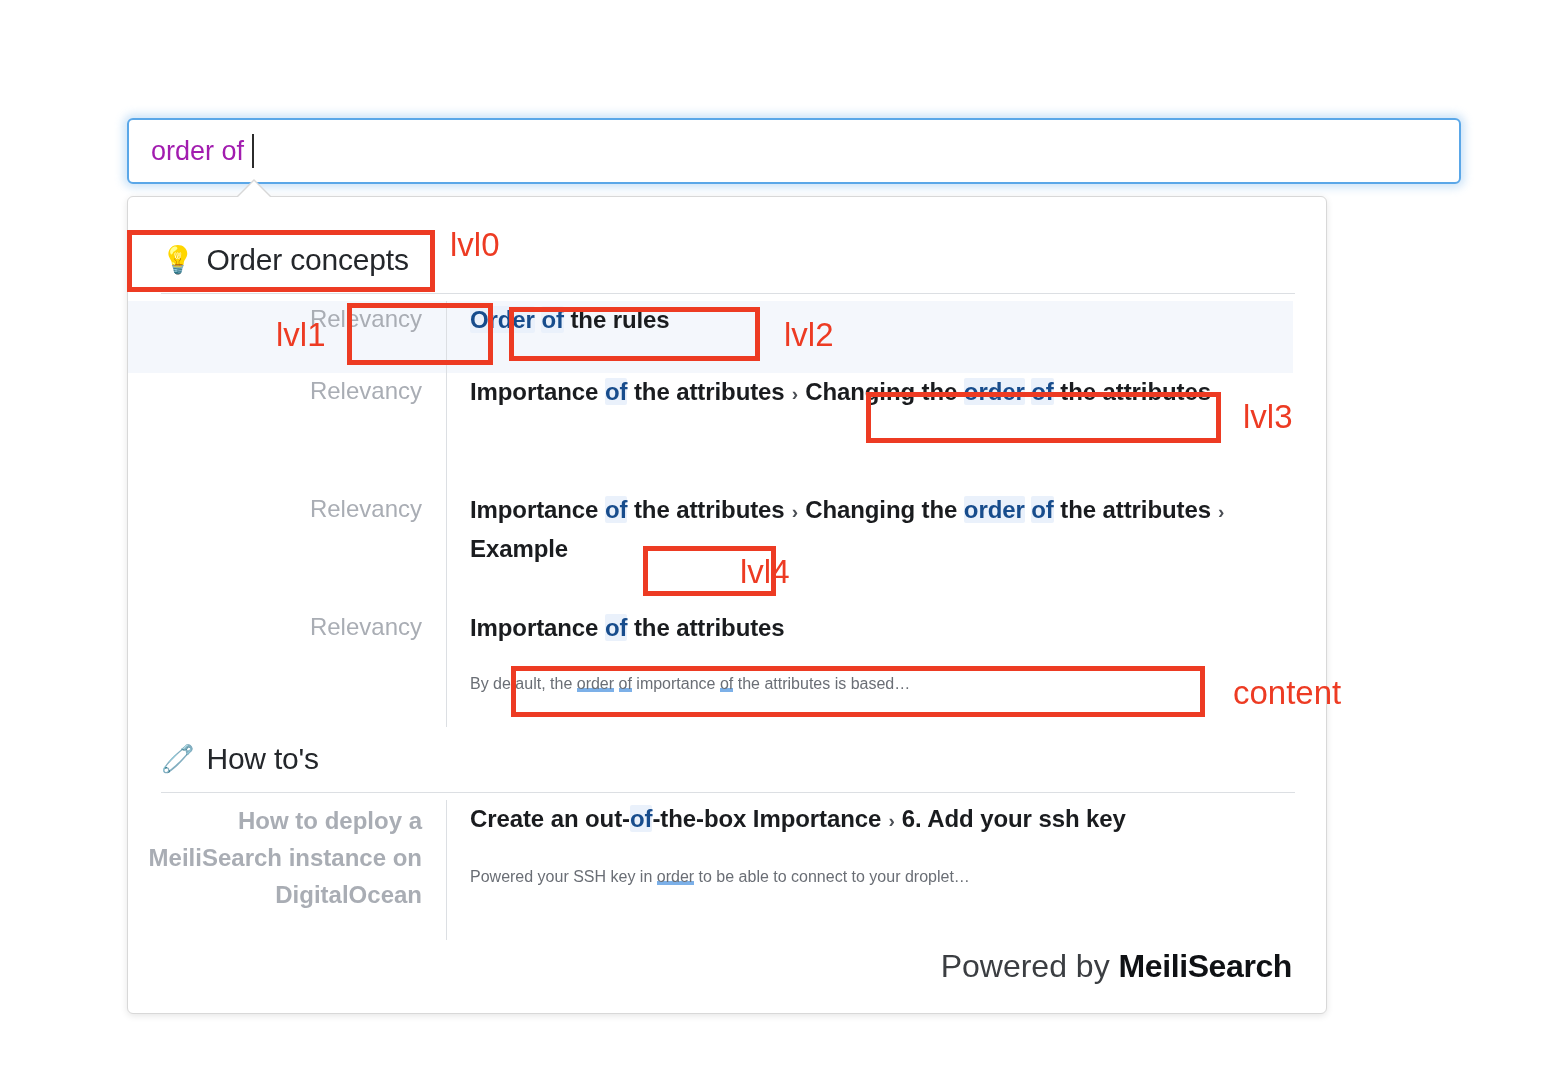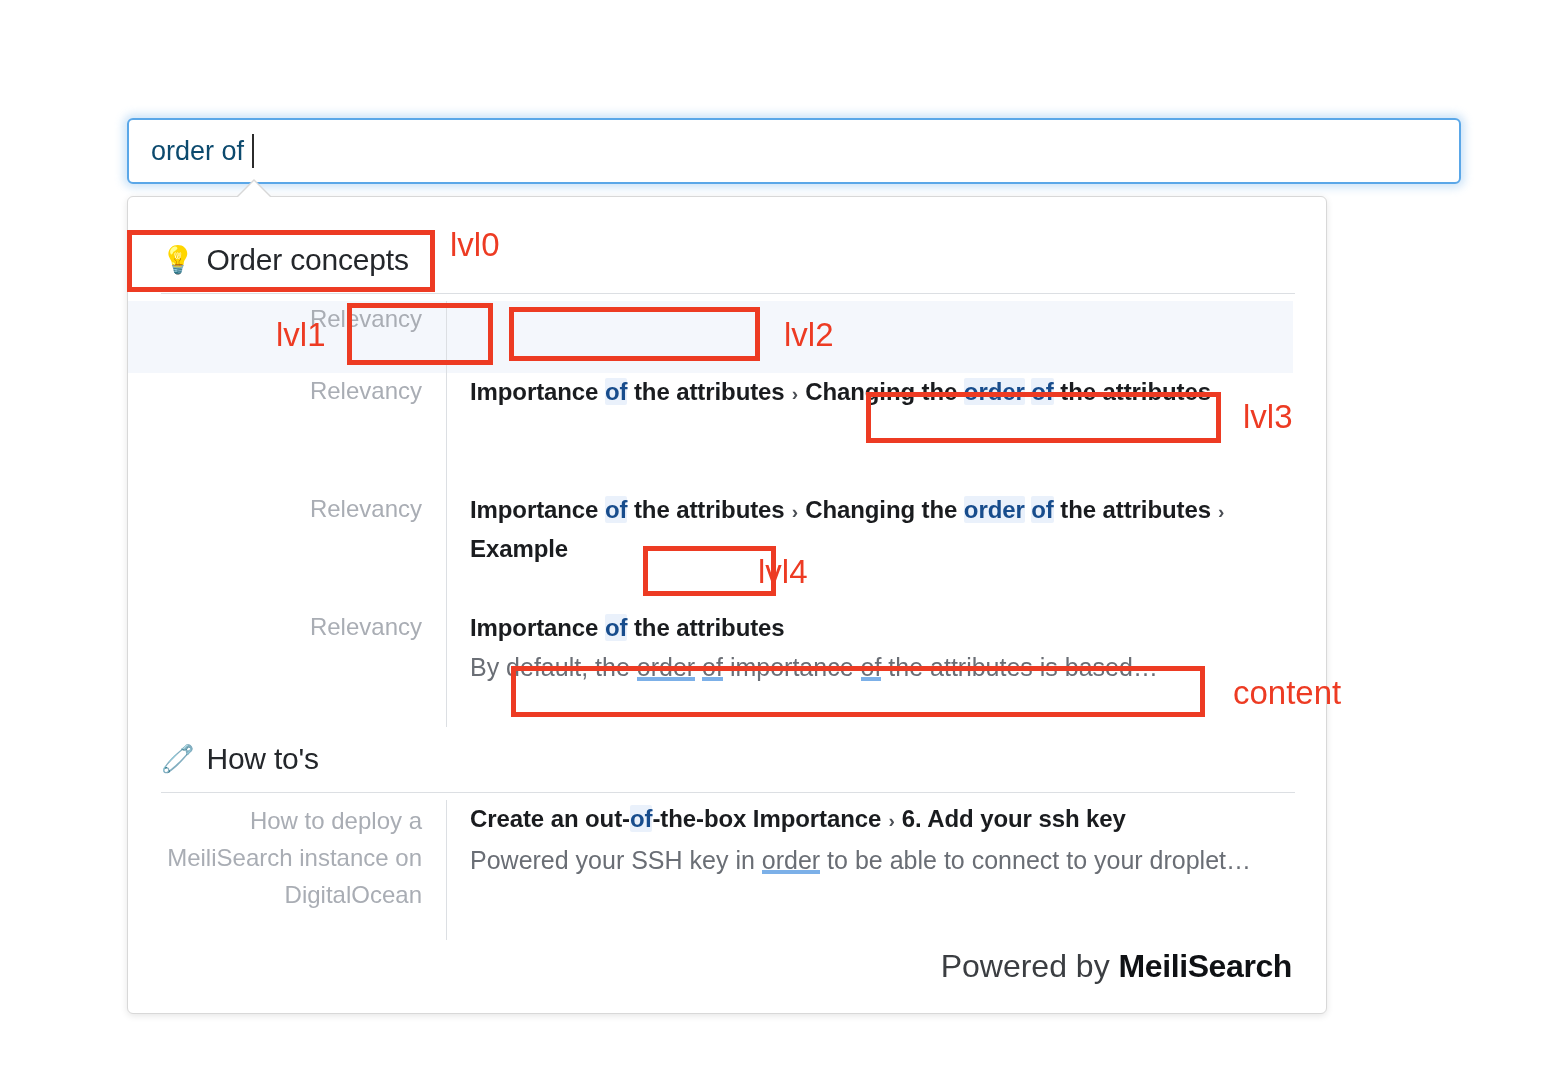--- a/index.html
+++ b/index.html
@@ -27,21 +27,21 @@
   .search-input {
     box-sizing: border-box;
     width: 100%;
     height: 100%;
     border: 2px solid #5aa7e8;
     border-radius: 6px;
     background: #ffffff;
     box-shadow: 0 0 9px 4px rgba(110,175,235,0.33);
     font-family: "Liberation Sans", "DejaVu Sans", sans-serif;
     font-size: 27px;
-    color: #0c4a6e;
+    color: #a21caf;
     padding: 0 22px;
     outline: none;
   }
   .caret {
     position: absolute;
     left: 252px;
     top: 134px;
     width: 2px;
     height: 34px;
     background: #2b2b2b;
@@ -123,24 +123,24 @@
     flex: 1;
   }
   .row-title {
     font-size: 24px;
     font-weight: bold;
     color: #1a1c1f;
     line-height: 37px;
     letter-spacing: -0.1px;
   }
   .row-snippet {
-    font-size: 25px;
+    font-size: 16px;
     color: #6a6e75;
     line-height: 37px;
-    margin-top: 3px;
+    margin-top: 19px;
   }
   .sep {
     color: #4b4f55;
     font-weight: bold;
     font-size: 19px;
     padding: 0 2px;
   }
   
   .hl {
     color: #174c8c;
@@ -198,20 +198,23 @@
   <div class="cat-header" style="left:33px; top:46px;">
     <span class="cat-icon">💡</span>
     <span>Order concepts</span>
   </div>
   <div class="cat-rule" style="left:33px; top:96px; width:1134px;"></div>
 
   <div id="mc-rows">
       <div class="row selected-bg" style="left: 0px; top: 104px; width: 1165px; min-height: 72px;">
         <div class="row-left">Relevancy</div>
         <div class="row-divider" style="min-height: 54px;"></div>
+        <div class="row-right">
+          <div class="row-title"><span class="hl">Order</span><span> </span><span class="hl">of</span><span> the rules</span></div>
+        </div>
       </div>
       <div class="row" style="left: 0px; top: 176px; width: 1165px; min-height: 118px;">
         <div class="row-left">Relevancy</div>
         <div class="row-divider" style="min-height: 100px;"></div>
         <div class="row-right">
           <div class="row-title"><span>Importance </span><span class="hl">of</span><span> the attributes</span><span class="sep"> › </span><span>Changing the </span><span class="hl">order</span><span> </span><span class="hl">of</span><span> the attributes</span></div>
         </div>
       </div>
       <div class="row" style="left: 0px; top: 294px; width: 1165px; min-height: 118px;">
         <div class="row-left">Relevancy</div>
@@ -231,21 +234,21 @@
     </div>
 
   <div class="cat-header" style="left:33px; top:545px;">
     <span class="cat-icon">🧷</span>
     <span>How to's</span>
   </div>
   <div class="cat-rule" style="left:33px; top:595px; width:1134px;"></div>
 
   <div id="ht-rows">
       <div class="row" style="left: 0px; top: 603px; width: 1165px; min-height: 140px;">
-        <div class="row-left" style="line-height: 37px; padding-top: 2px;">How to deploy a MeiliSearch instance on DigitalOcean</div>
+        <div class="row-left" style="line-height: 37px; padding-top: 2px; font-weight: bold;">How to deploy a MeiliSearch instance on DigitalOcean</div>
         <div class="row-divider" style="min-height: 122px;"></div>
         <div class="row-right">
           <div class="row-title"><span>Create an out-</span><span class="hl">of</span><span>-the-box Importance</span><span class="sep"> › </span><span>6. Add your ssh key</span></div>
           <div class="row-snippet"><span>Powered your SSH key in </span><span class="hl-u">order</span><span> to be able to connect to your droplet…</span></div>
         </div>
       </div>
     </div>
 
   <div class="footer">
     <span>Powered by </span><b>MeiliSearch</b>
@@ -258,16 +261,16 @@
 <div class="anno-label" style="left:268px; top:318px;margin-left:8px;">lvl1</div>
 <div class="anno-box" style="left:347px; top:303px; width:146px; height:62px;"></div>
 
 <div class="anno-box" style="left:509px; top:307px; width:251px; height:54px;"></div>
 <div class="anno-label" style="left:784px; top:318px;">lvl2</div>
 
 <div class="anno-box" style="left:866px; top:392px; width:355px; height:51px;"></div>
 <div class="anno-label" style="left:1243px; top:400px;">lvl3</div>
 
 <div class="anno-box" style="left:643px; top:546px; width:133px; height:50px;"></div>
-<div class="anno-label" style="left:758px; top:555px;">lvl4</div>
+<div class="anno-label" style="left:740px; top:555px;">lvl4</div>
 
 <div class="anno-box" style="left:511px; top:666px; width:694px; height:51px;"></div>
 <div class="anno-label" style="left:1233px; top:676px;">content</div>
 
 </body></html>

